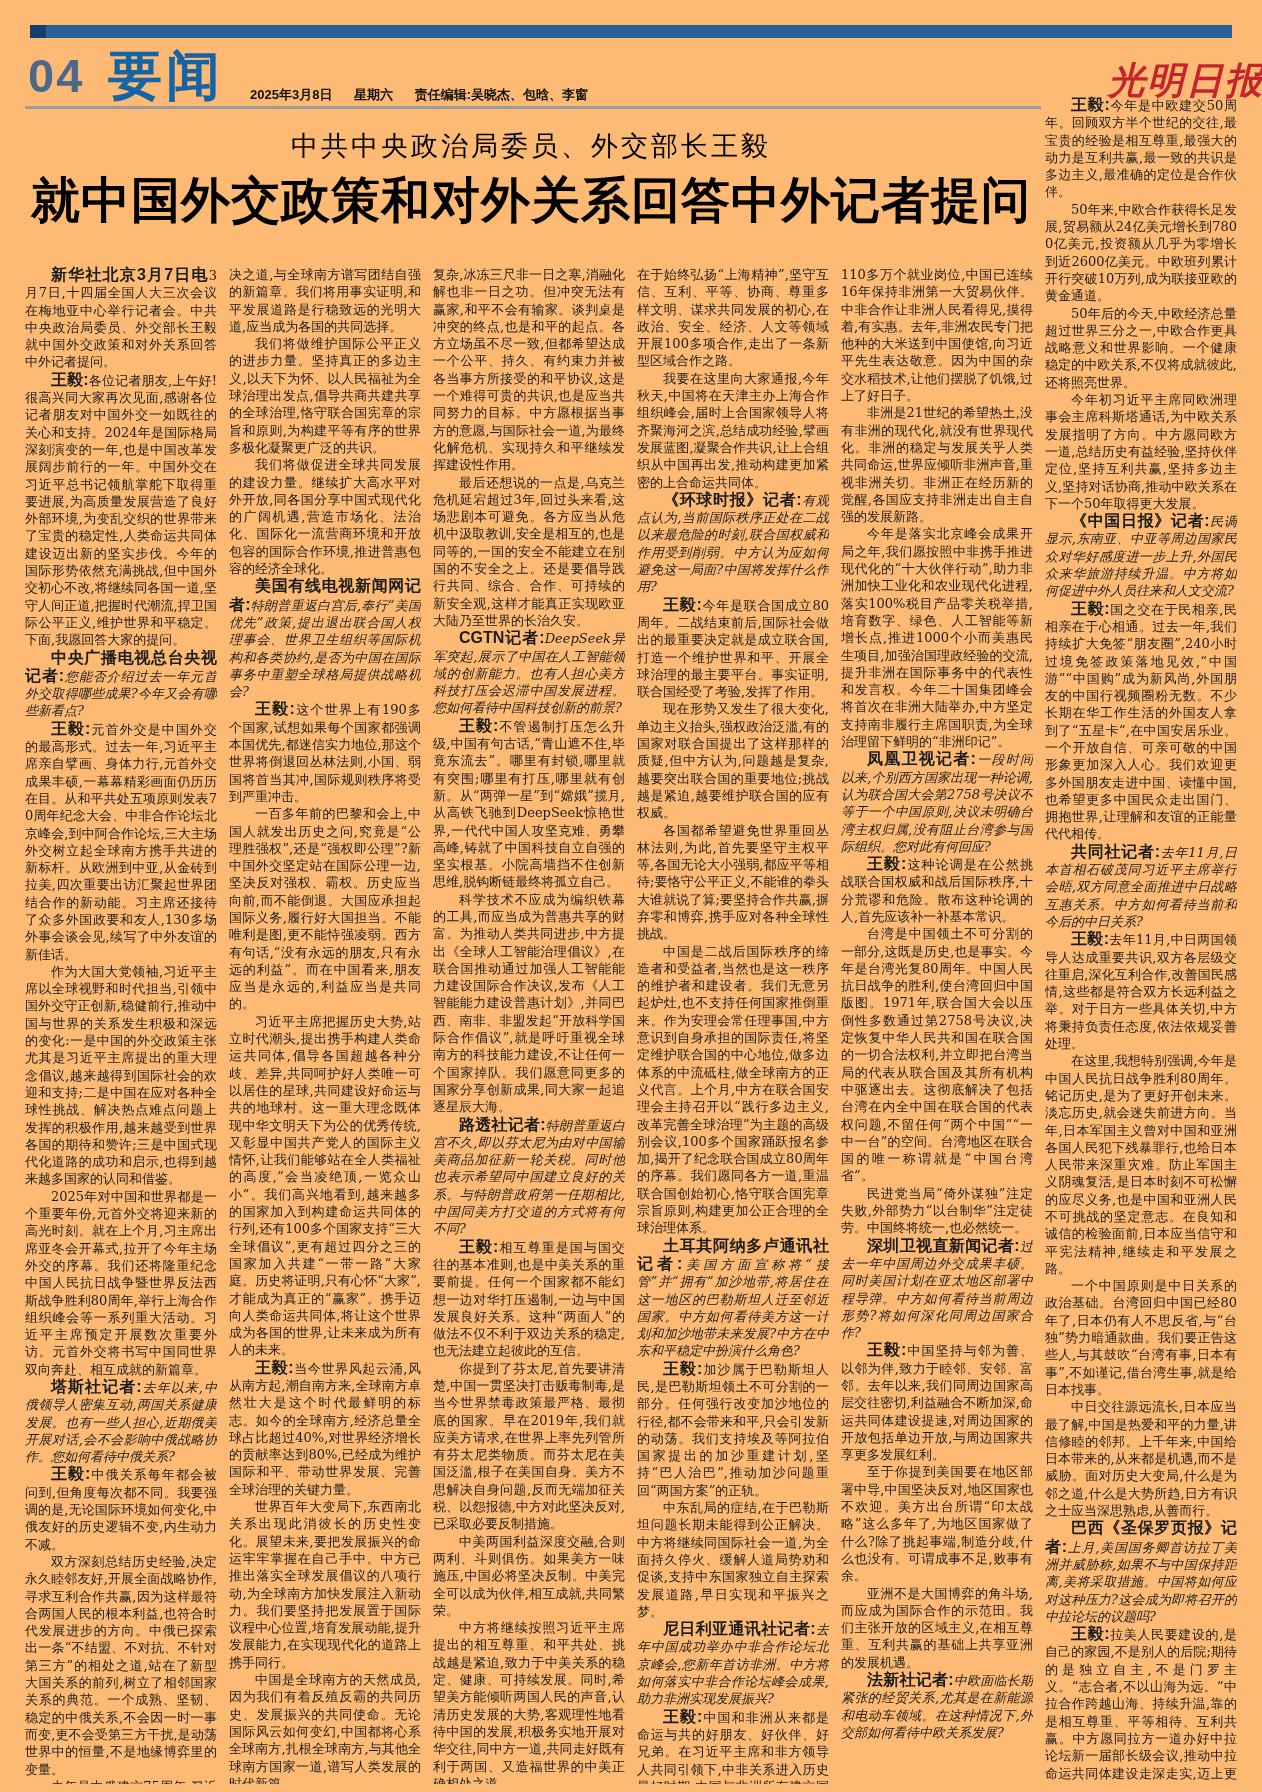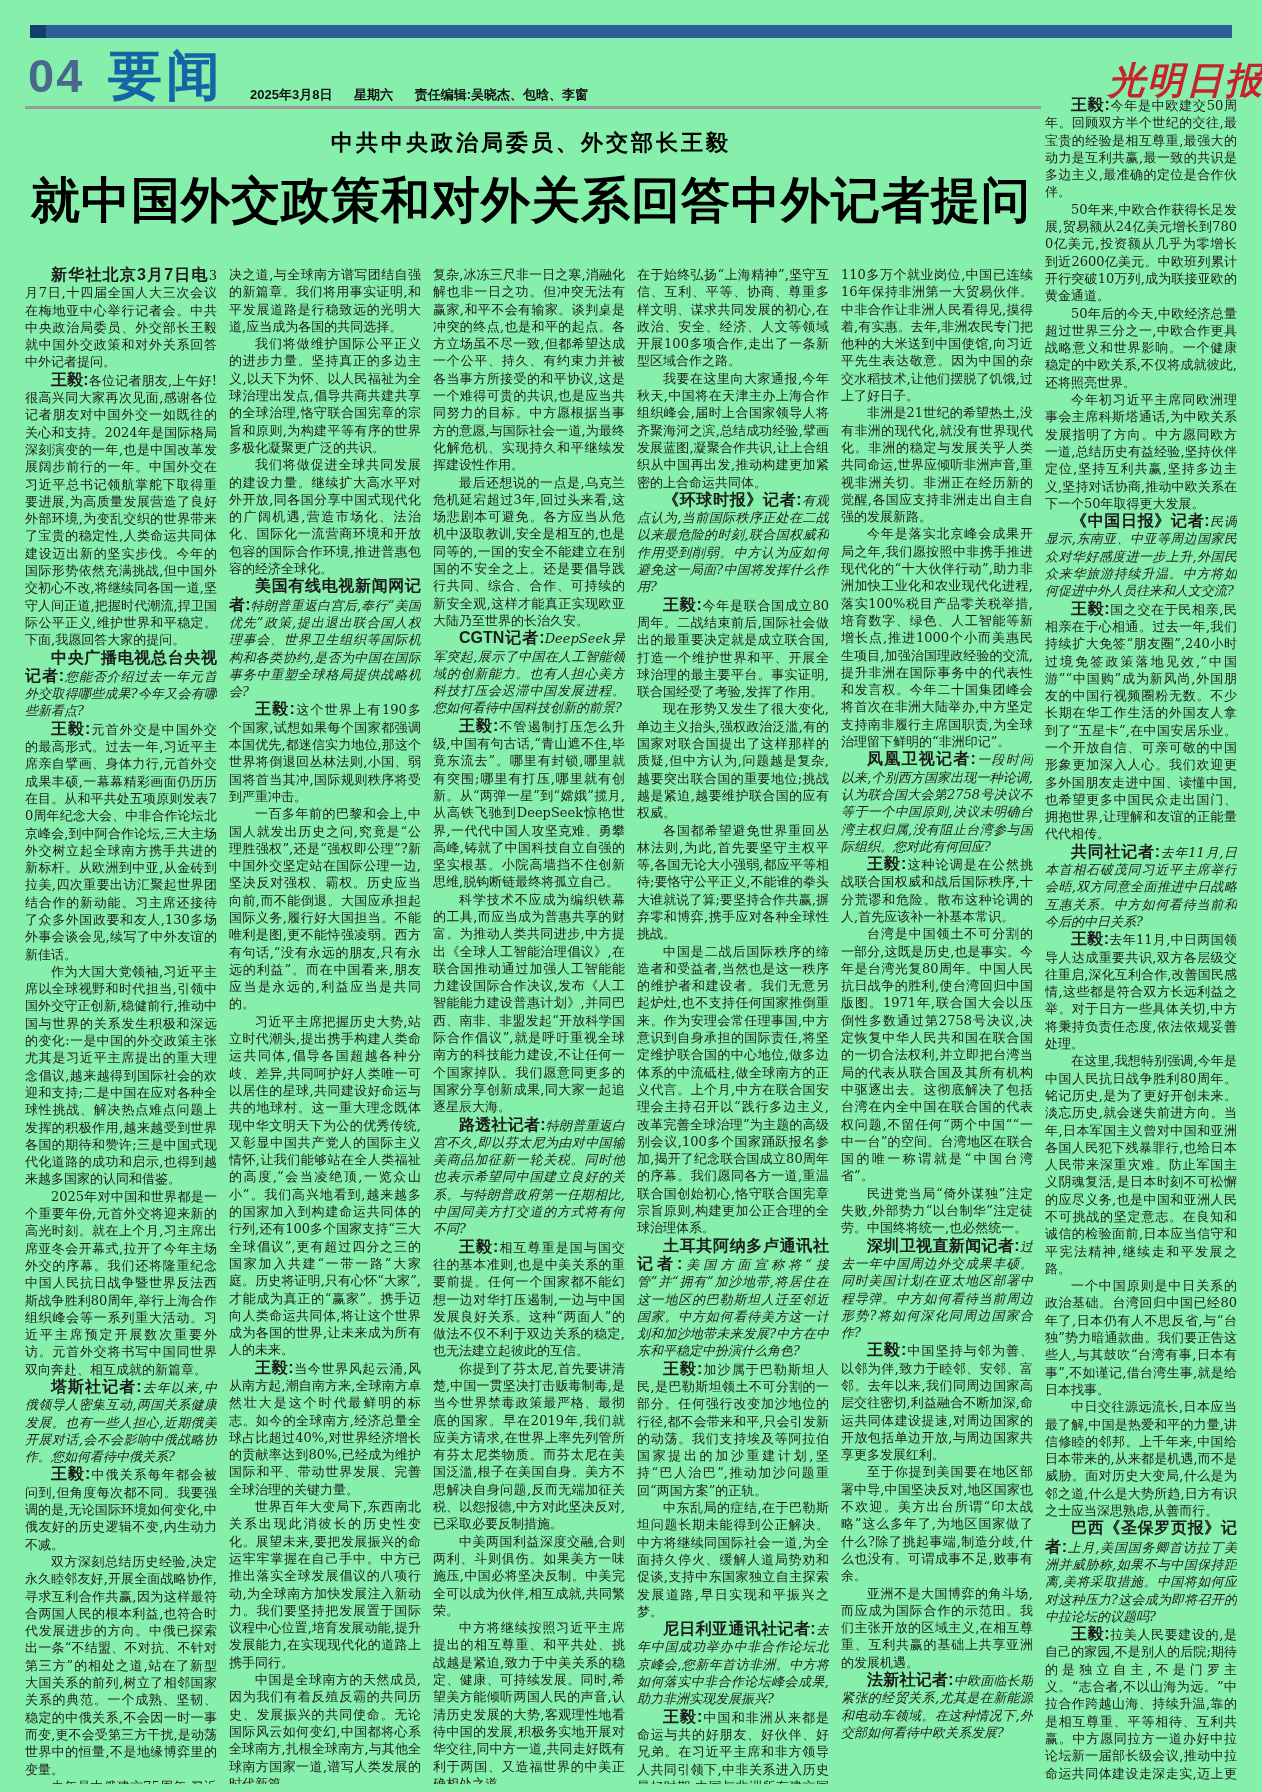--- a/index.html
+++ b/index.html
@@ -1,32 +1,32 @@
 <!DOCTYPE html>
 <html><head>
 <meta charset="utf-8">
 <style>
   html,body{margin:0;padding:0;background:#ffffff;}
-  #paper{position:relative;width:1262px;height:1792px;background:#86efac;overflow:hidden;
+  #paper{position:relative;width:1262px;height:1792px;background:#fdba74;overflow:hidden;
          font-family:"DejaVu Serif","Liberation Serif",serif;color:#1c1c1c;}
   .bluebar{position:absolute;left:30px;top:25px;width:1202px;height:13px;background:#2a5f98;}
   .bluebar .cap{position:absolute;left:0;top:0;width:16px;height:13px;background:#143e6b;}
   .pagenum{position:absolute;left:28px;top:48px;font-family:"Liberation Sans",sans-serif;
            font-size:47px;font-weight:700;color:#49688c;letter-spacing:2px;}
   .section{position:absolute;left:108px;top:40px;font-family:Liberation Serif, serif;
            font-size:54px;font-weight:900;color:#1464a6;letter-spacing:4px;}
   .dateline{position:absolute;left:250px;top:86px;font-family:"Liberation Sans",sans-serif;
             font-size:13px;font-weight:700;color:#111;}
   .dateline span{margin-right:18px;}
   .masthead{position:absolute;left:1108px;top:56px;width:150px;text-align:right;
             font-family:"DejaVu Serif",serif;font-size:37px;font-weight:700;font-style:italic;
             color:#c5242c;letter-spacing:2px;white-space:nowrap;}
   .headrule{position:absolute;left:25px;top:106px;width:1016px;height:3px;background:#9a9a9a;}
   .kicker{position:absolute;left:25px;top:128px;width:1012px;text-align:center;
-          font-family:"Liberation Sans",sans-serif;font-size:22px;font-weight:700;color:#000;
+          font-family:"Liberation Sans",sans-serif;font-size:27px;font-weight:400;color:#000;
           letter-spacing:3px;}
   .title{position:absolute;left:25px;top:168px;width:1012px;text-align:center;
          font-family:"Liberation Sans",sans-serif;font-size:49px;font-weight:900;color:#000;
          letter-spacing:1px;white-space:nowrap;}
   .col{position:absolute;width:192px;overflow:hidden;}
   .col p{margin:0;text-indent:2em;text-align:justify;font-size:13px;line-height:17.3px;
          word-break:break-all;}
   .col p.cont{text-indent:0;}
   .col p.q{font-style:italic;}
   .col p b{font-style:normal;font-family:"Liberation Sans",sans-serif;font-weight:700;font-size:16px;}

